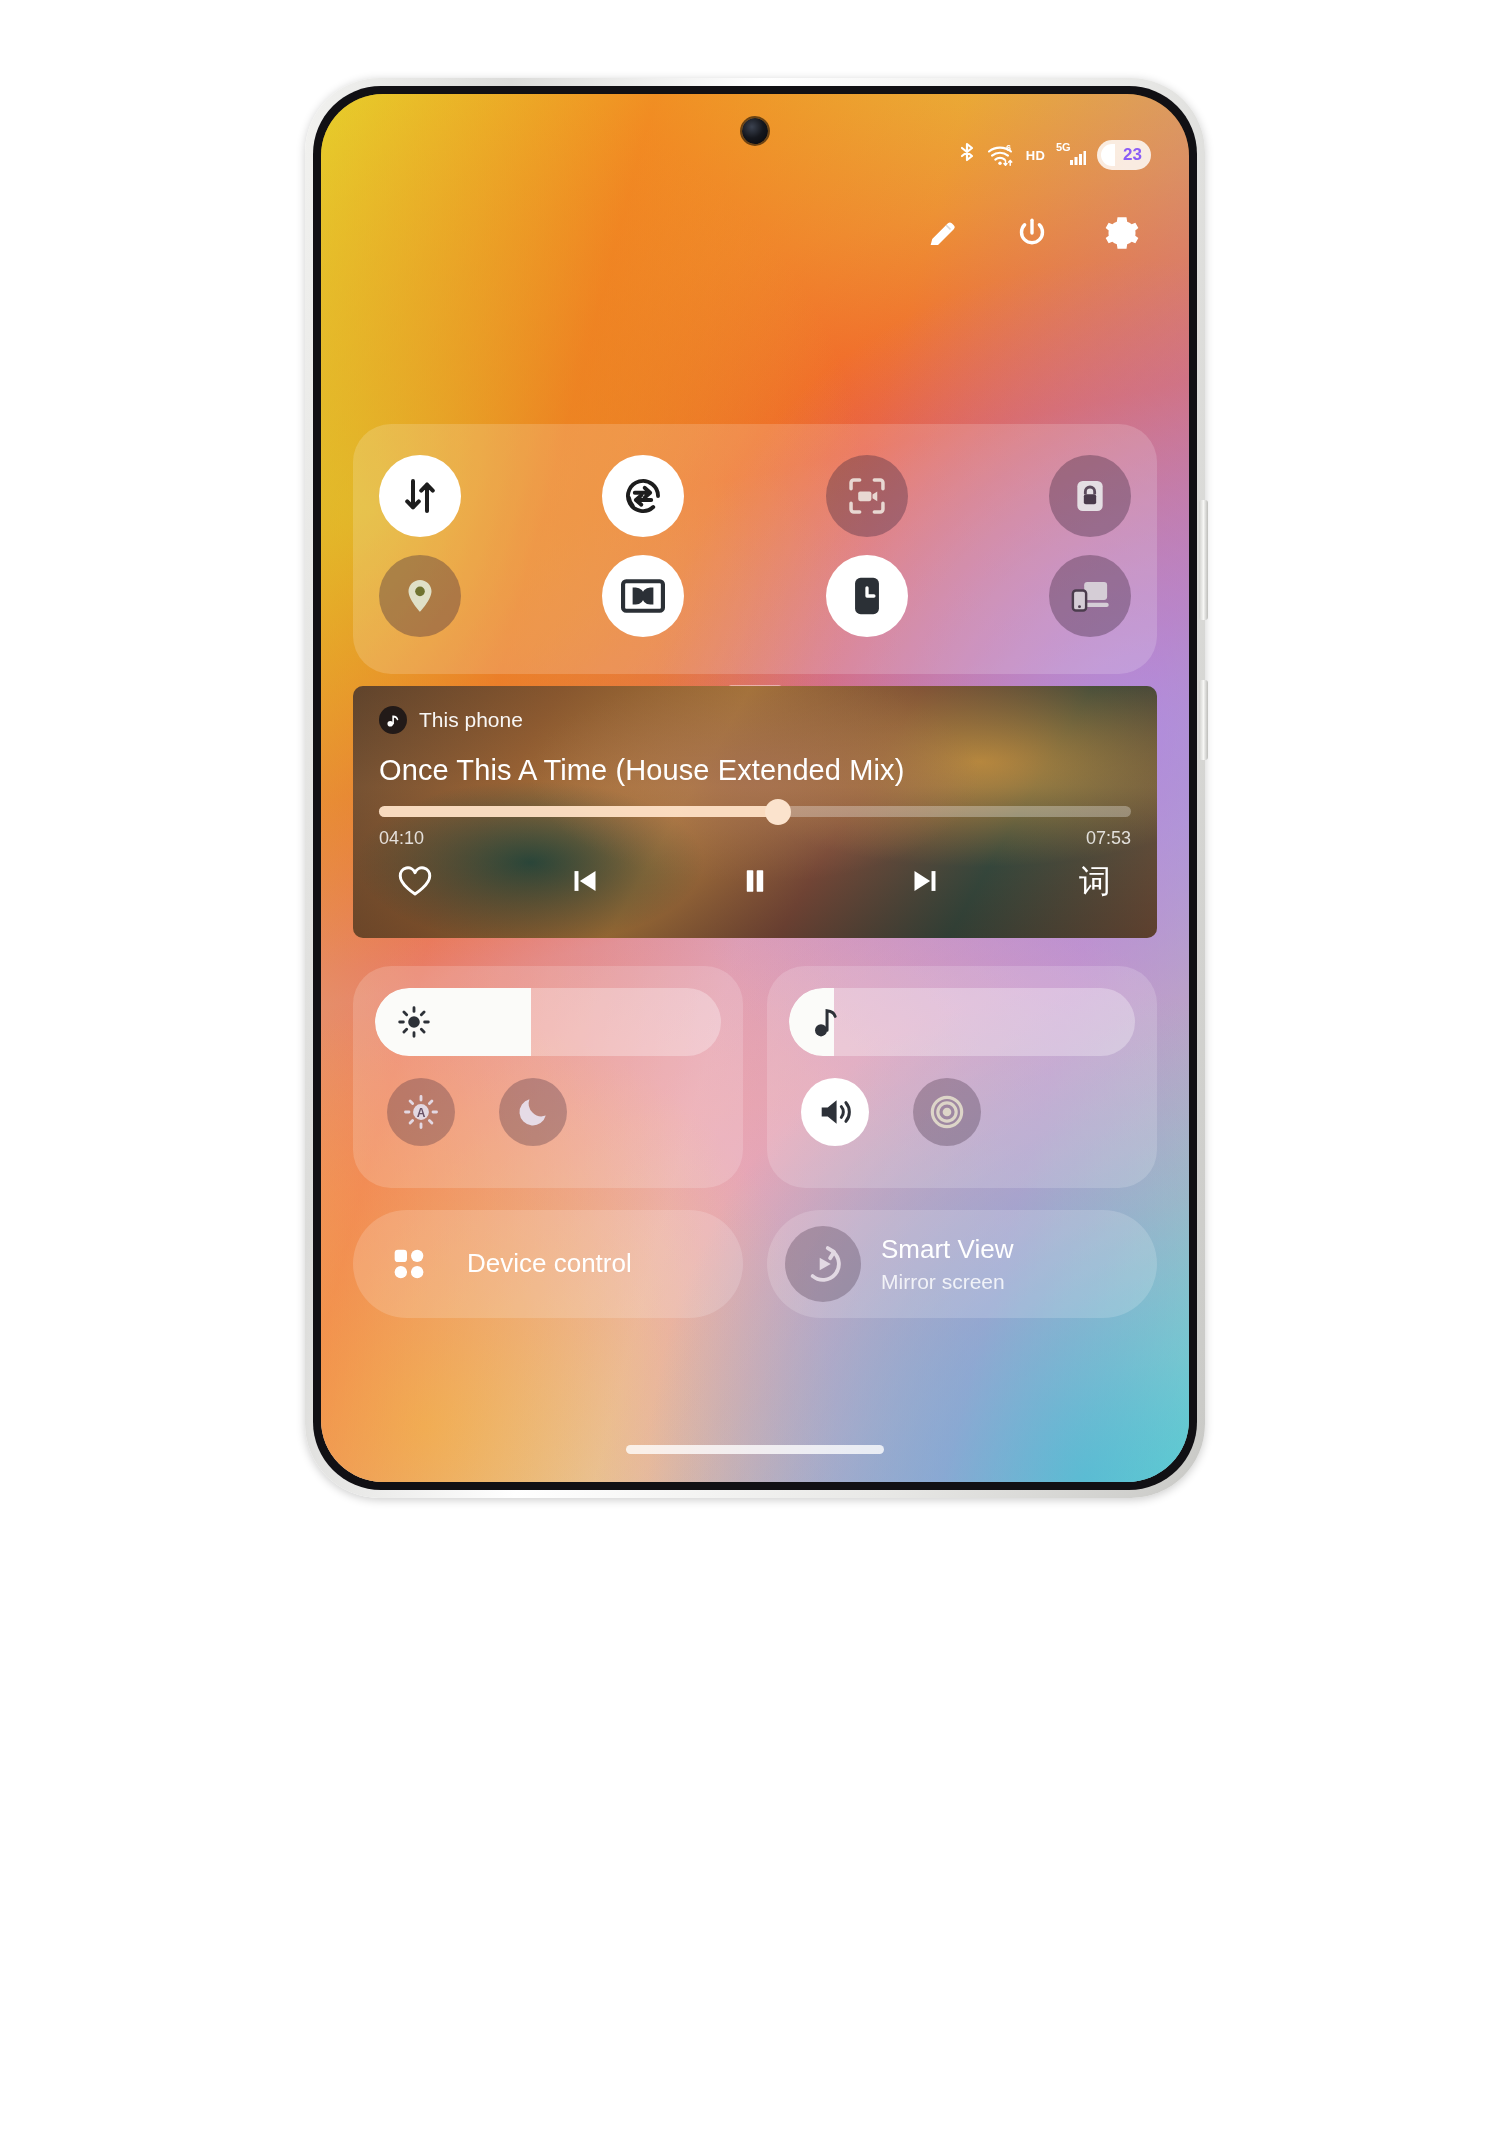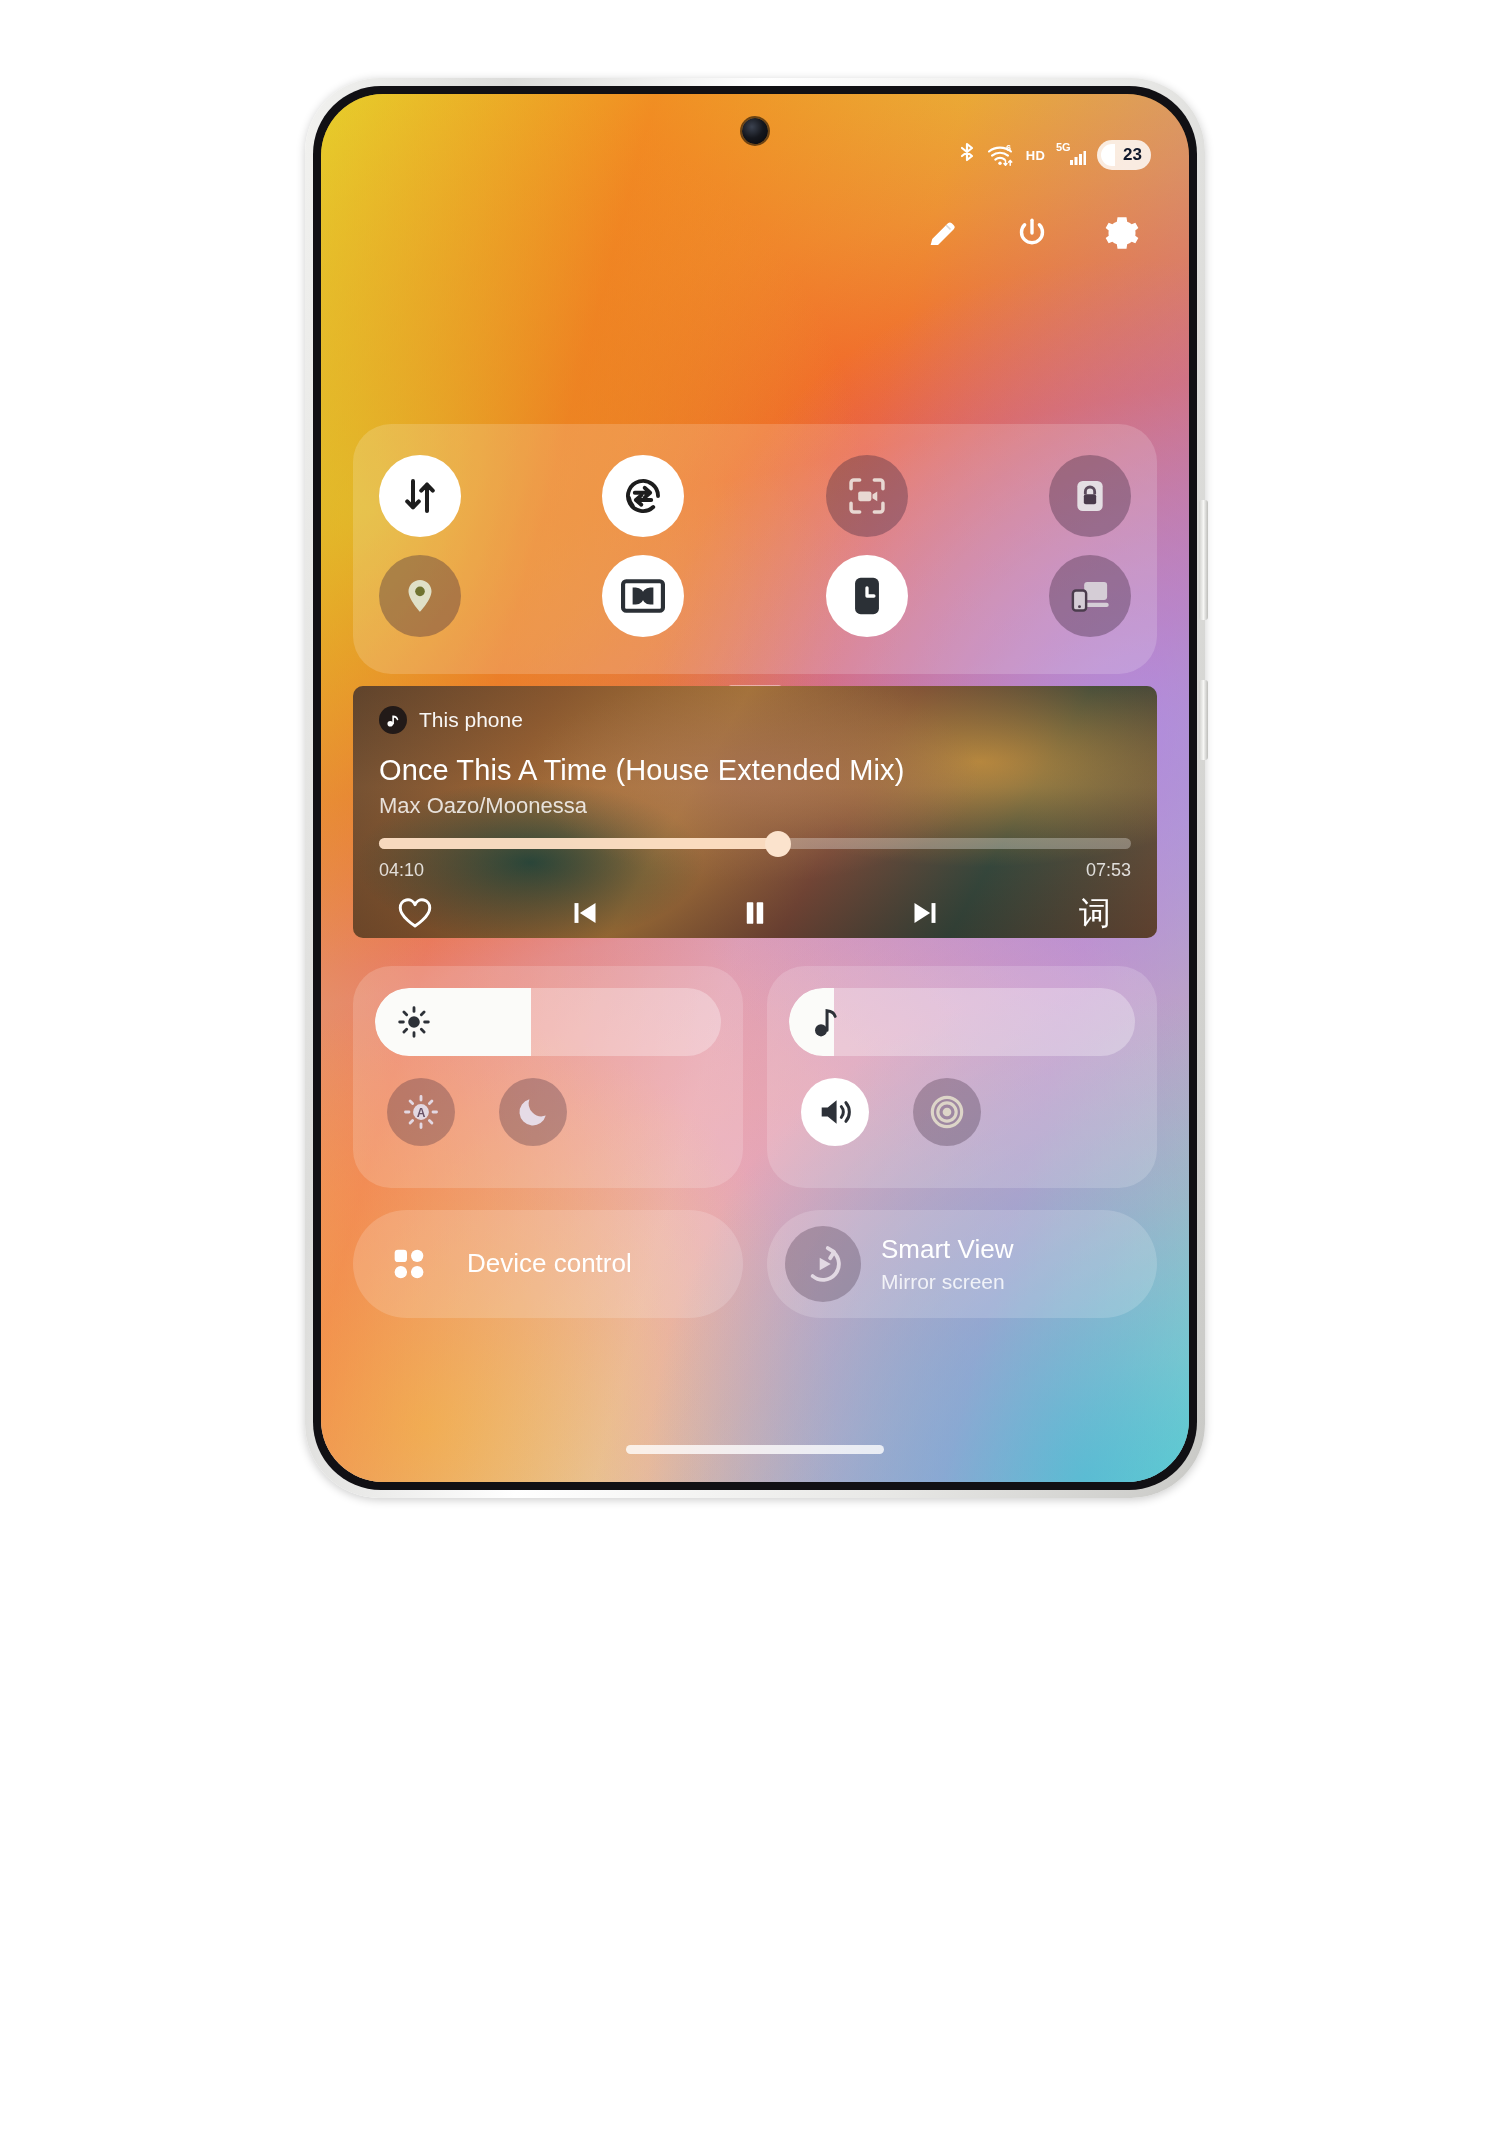--- a/index.html
+++ b/index.html
@@ -91,21 +91,21 @@
     padding-right:9px;
     position:relative;
   }
   .battery .cap{
     position:absolute; left:4px; top:4px;
     width:14px; height:22px;
     border-radius:11px 0 0 11px;
     background:#fff;
   }
   .battery span{
-    font-size:17px; font-weight:700; color:#0f172a; position:relative; z-index:2;
+    font-size:17px; font-weight:700; color:#8b5cf6; position:relative; z-index:2;
   }
 
   
   .header-actions{
     position:absolute; right:46px; top:118px;
     display:flex; align-items:center; gap:48px;
   }
   .header-actions .hbtn{
     width:42px; height:42px; display:flex; align-items:center; justify-content:center;
     cursor:pointer;
@@ -401,21 +401,20 @@
         <div class="media-src">
           <span class="src-icon">
             <svg width="17" height="17" viewBox="0 0 18 18">
                 <circle cx="5.6" cy="12.4" r="3" fill="#fff"></circle>
                 <path d="M8.6 12.4V4.6c2.3.2 4.1 1.3 4.6 3.2" stroke="#fff" stroke-width="1.7" fill="none" stroke-linecap="round"></path>
               </svg>
           </span>
           <span class="src-label">This phone</span>
         </div>
         <div class="track-title">Once This A Time (House Extended Mix)</div>
-        <div class="track-artist">Max Oazo/Moonessa</div>
         <div class="seek-wrap">
           <div class="seek-track"></div>
           <div class="seek-fill" id="seekFill" style="width: 53%;"></div>
           <div class="seek-knob" id="seekKnob" style="left: 53%;"></div>
         </div>
         <div class="times">
           <span>04:10</span>
           <span>07:53</span>
         </div>
         <div class="controls">

